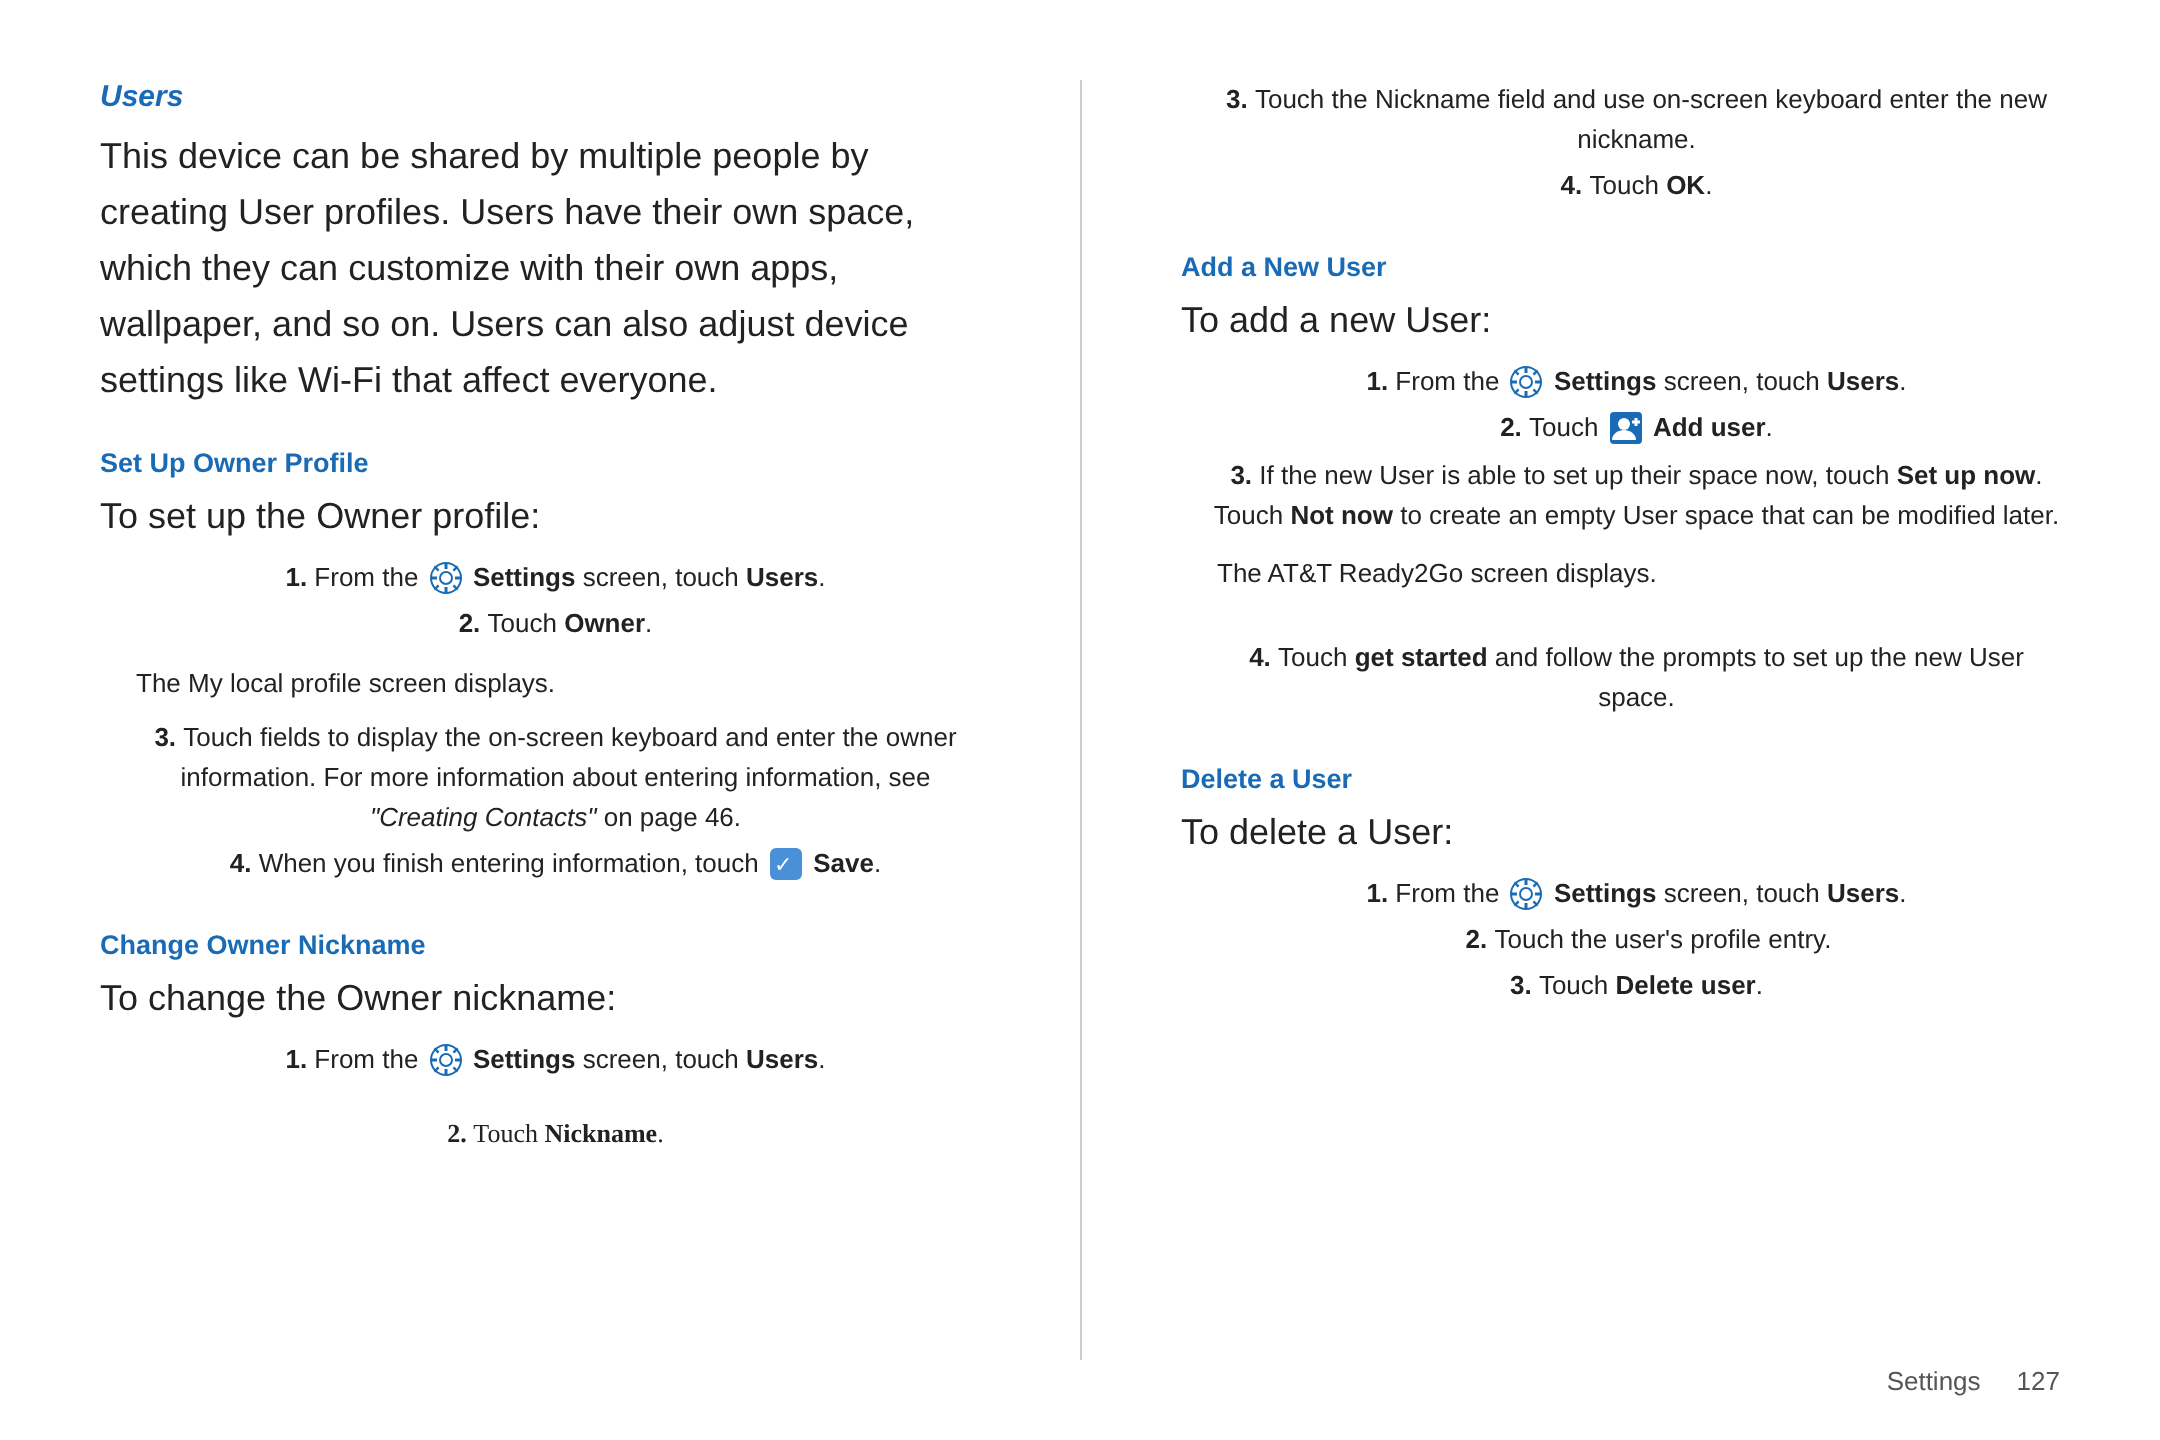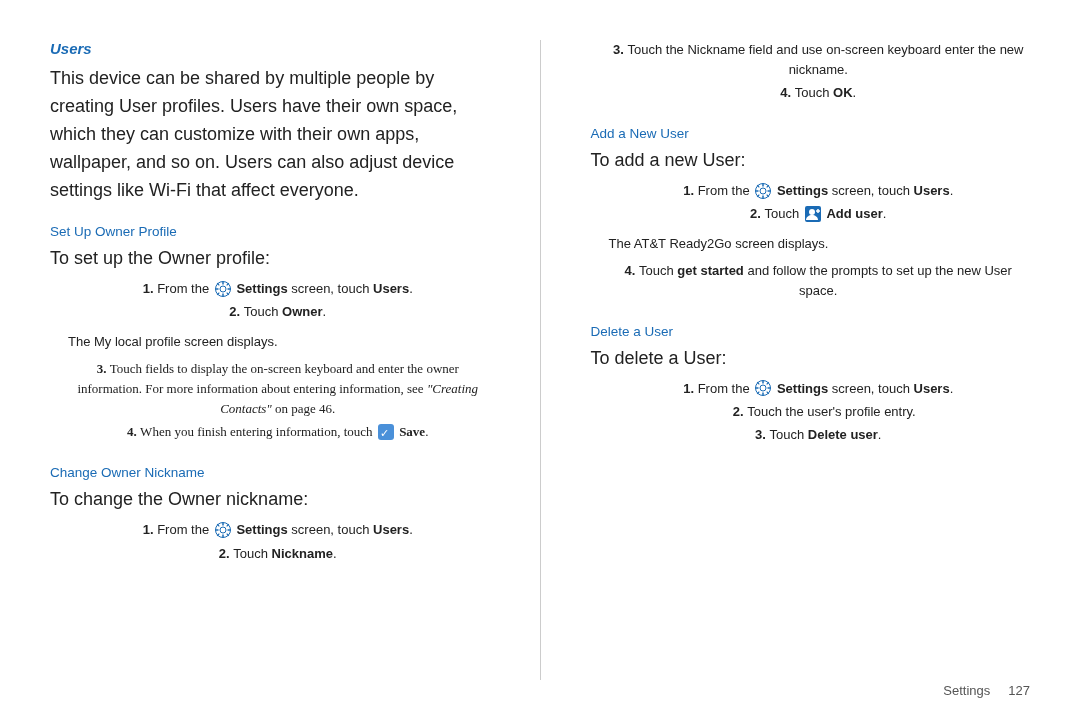--- a/index.html
+++ b/index.html
@@ -27,21 +27,21 @@
     }
     .section-title-main {
       color: #1a6bb5;
       font-style: italic;
       font-weight: bold;
       font-size: 15px;
       margin-bottom: 8px;
     }
     .section-title {
       color: #1a6bb5;
-      font-weight: normal;
+      font-weight: bold;
       font-size: 13.5px;
       margin-top: 14px;
       margin-bottom: 6px;
     }
     p {
       line-height: 1.55;
       margin-bottom: 6px;
       font-size: 18px;
     }
     ol {
@@ -157,21 +157,21 @@
             <line x1="4.3" y1="11.7" x2="2.2" y2="13.8" stroke="#1a6bb5" stroke-width="1.2"></line>
           </svg>
         </span>
         <b>Settings</b> screen, touch <b>Users</b>.
       </li>
       <li style="margin-top:3px;">
         <b>2.</b>&nbsp;Touch <b>Owner</b>.
       </li>
     </ol>
     <p class="sub-text">The My local profile screen displays.</p>
-    <ol style="list-style:none; margin-left:14px;font-family:Liberation Serif, serif;">
+    <ol style="list-style:none; margin-left:14px;">
       <li style="margin-top:3px;">
         <b>3.</b>&nbsp;Touch fields to display the on-screen keyboard and enter the owner information. For more information about entering information, see <em>"Creating Contacts"</em> on page 46.
       </li>
       <li style="margin-top:3px;">
         <b>4.</b>&nbsp;When you finish entering information, touch
         <span class="save-icon"></span>
         <b>Save</b>.
       </li>
     </ol>
 
@@ -191,21 +191,21 @@
             <line x1="0.5" y1="8" x2="3.5" y2="8" stroke="#1a6bb5" stroke-width="1.5"></line>
             <line x1="12.5" y1="8" x2="15.5" y2="8" stroke="#1a6bb5" stroke-width="1.5"></line>
             <line x1="2.2" y1="2.2" x2="4.3" y2="4.3" stroke="#1a6bb5" stroke-width="1.2"></line>
             <line x1="11.7" y1="11.7" x2="13.8" y2="13.8" stroke="#1a6bb5" stroke-width="1.2"></line>
             <line x1="13.8" y1="2.2" x2="11.7" y2="4.3" stroke="#1a6bb5" stroke-width="1.2"></line>
             <line x1="4.3" y1="11.7" x2="2.2" y2="13.8" stroke="#1a6bb5" stroke-width="1.2"></line>
           </svg>
         </span>
         <b>Settings</b> screen, touch <b>Users</b>.
       </li>
-      <li style="margin-top:4px;">
+      <li style="margin-top:17px;font-family:Liberation Serif, serif;">
         <b>2.</b>&nbsp;Touch <b>Nickname</b>.
       </li>
     </ol>
   </div>
 
   <div class="divider"></div>
 
   <div class="col">
 
     <ol style="list-style:none; margin-left:14px; margin-bottom:6px;">
@@ -246,23 +246,26 @@
           <svg viewBox="0 0 16 16" xmlns="http://www.w3.org/2000/svg">
             <rect width="16" height="16" rx="2" fill="#1a6bb5"></rect>
             <circle cx="7" cy="6" r="3" fill="white"></circle>
             <path d="M1 14c0-3 3-5 6-5s6 2 6 5" fill="white"></path>
             <line x1="13" y1="3" x2="13" y2="7" stroke="white" stroke-width="1.5"></line>
             <line x1="11" y1="5" x2="15" y2="5" stroke="white" stroke-width="1.5"></line>
           </svg>
         </span>
         <b>Add user</b>.
       </li>
+      <li style="margin-top:3px;">
+        <b>3.</b>&nbsp;If the new User is able to set up their space now, touch <b>Set up now</b>. Touch <b>Not now</b> to create an empty User space that can be modified later.
+      </li>
     </ol>
     <p class="sub-text">The AT&amp;T Ready2Go screen displays.</p>
-    <ol style="list-style:none; margin-left:14px; margin-bottom:6px;">
+    <ol style="list-style:none; margin-left:14px; margin-bottom:6px;margin-top:15px;">
       <li style="margin-top:3px;">
         <b>4.</b>&nbsp;Touch <b>get started</b> and follow the prompts to set up the new User space.
       </li>
     </ol>
 
     <div class="section-title">Delete a User</div>
 
     <p>To delete a User:</p>
 
     <ol style="list-style:none; margin-left:14px;">

